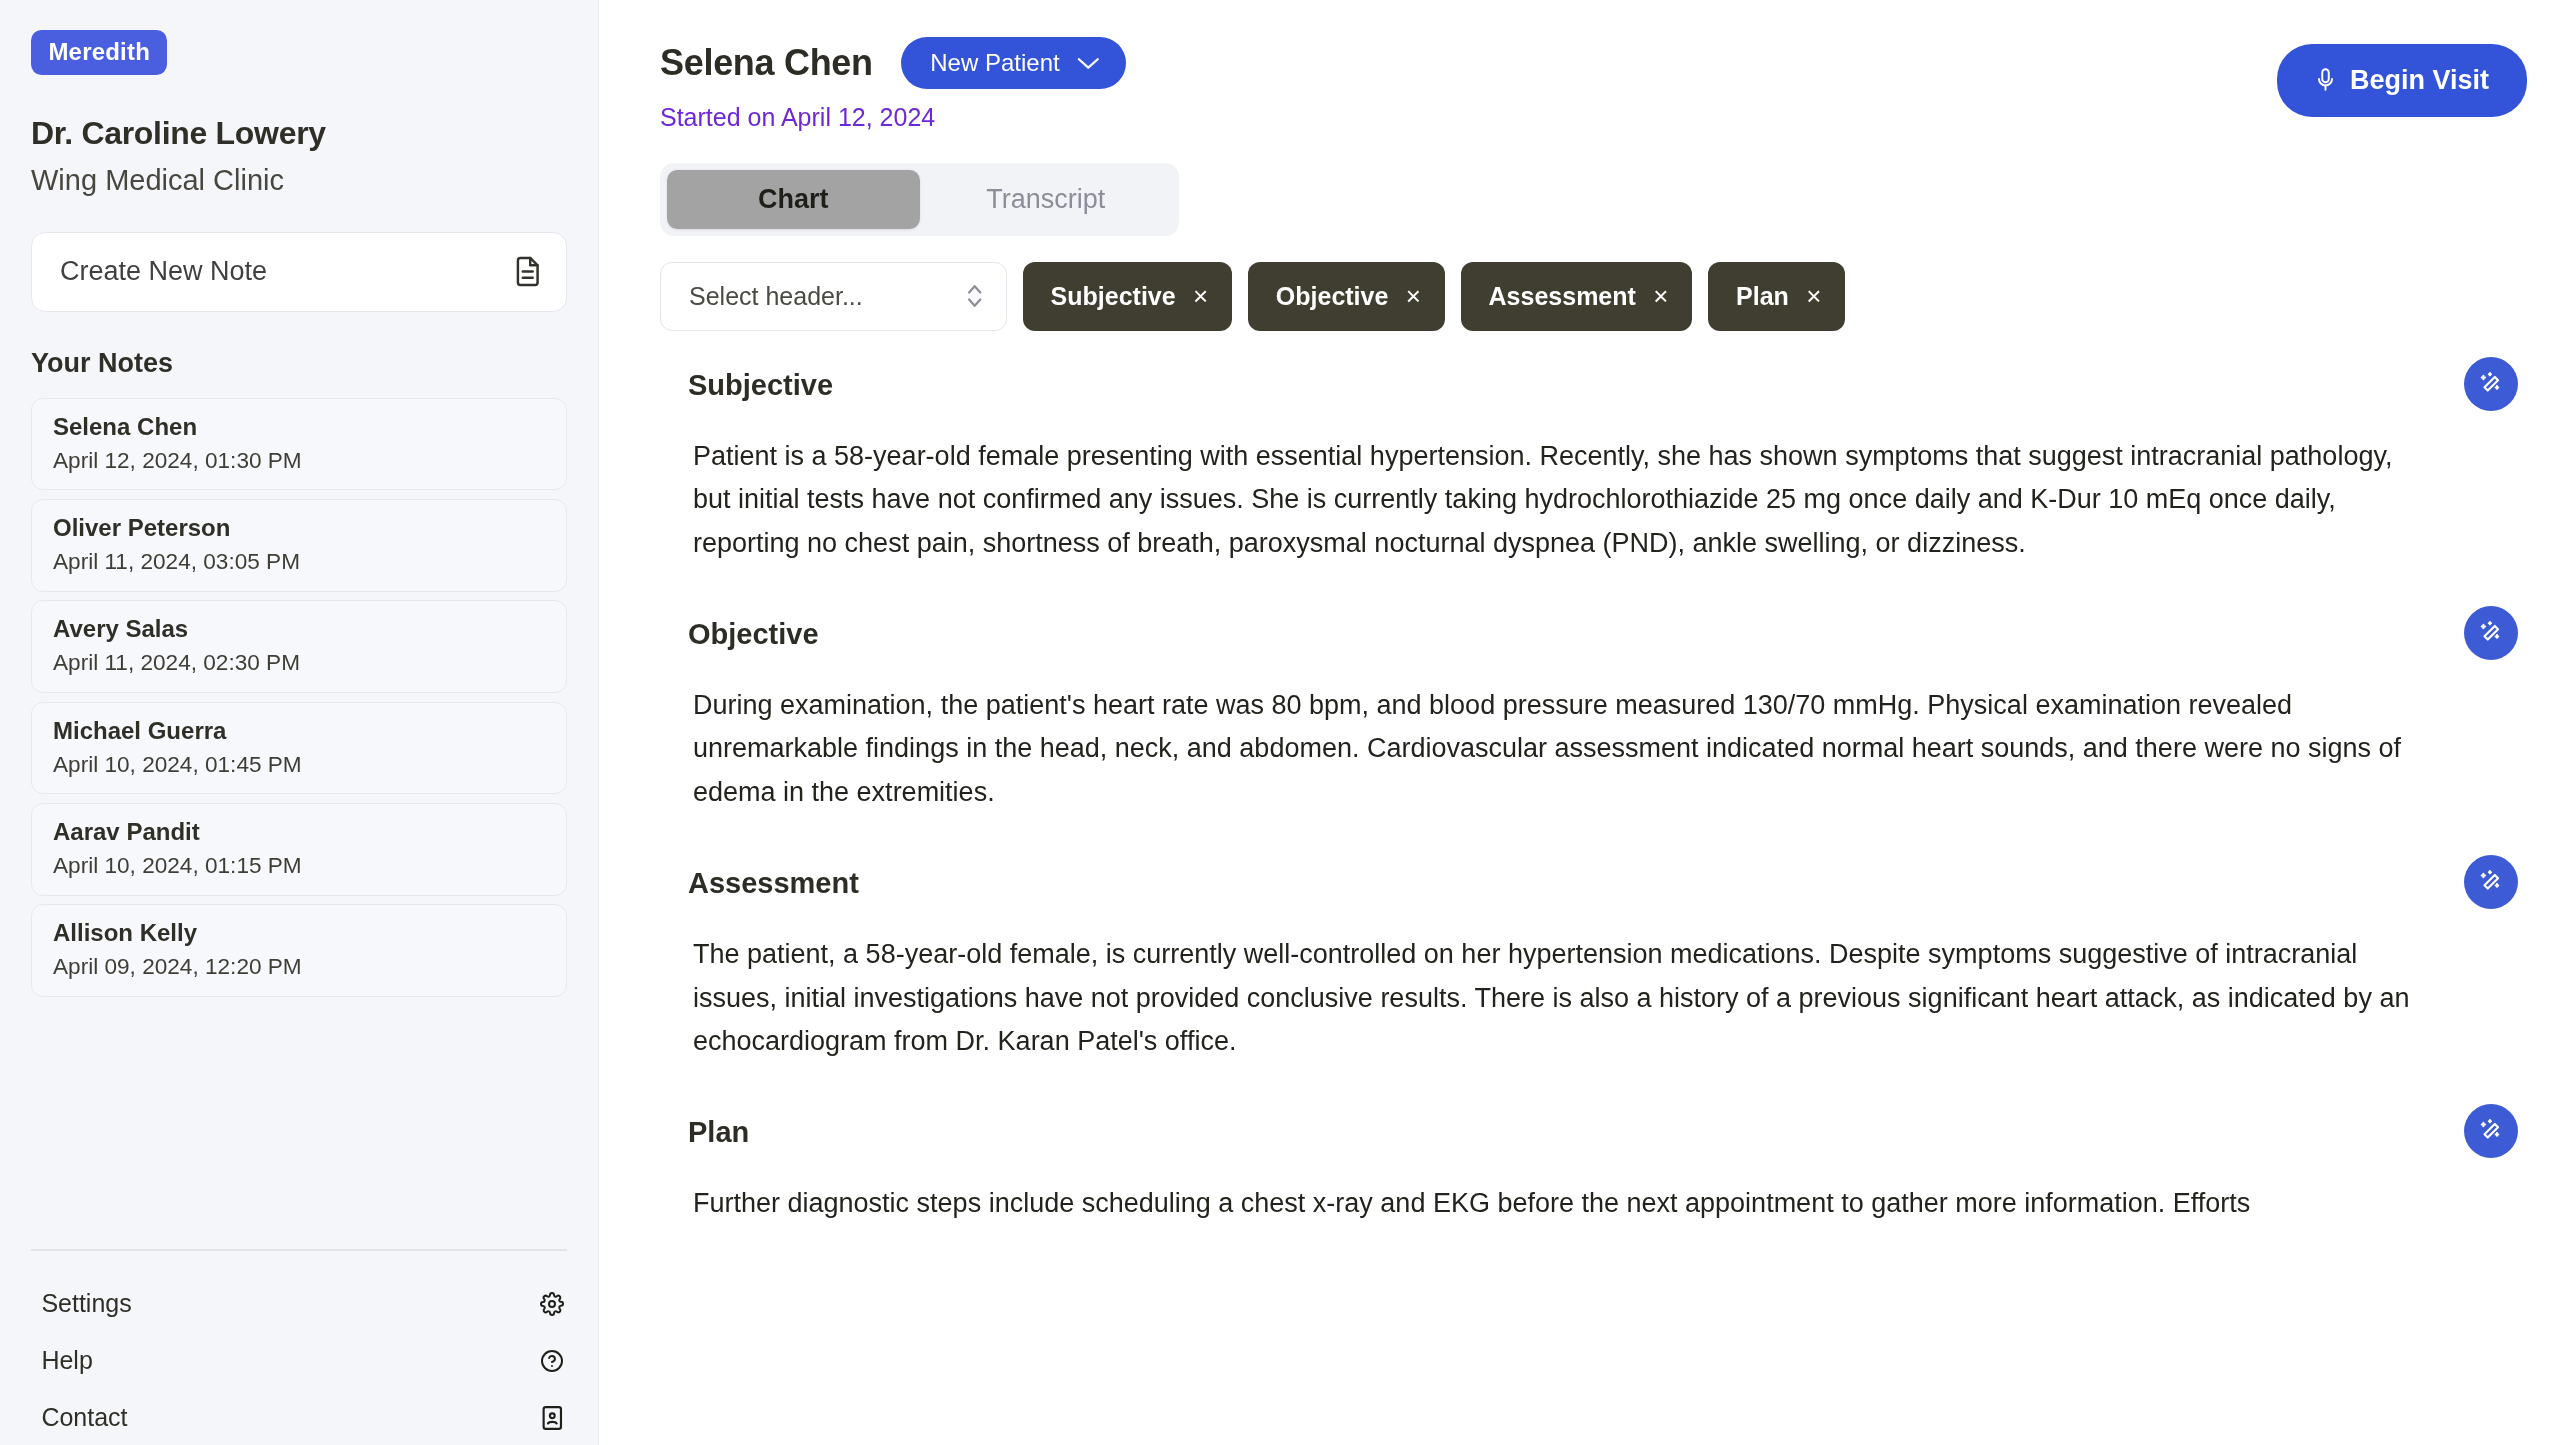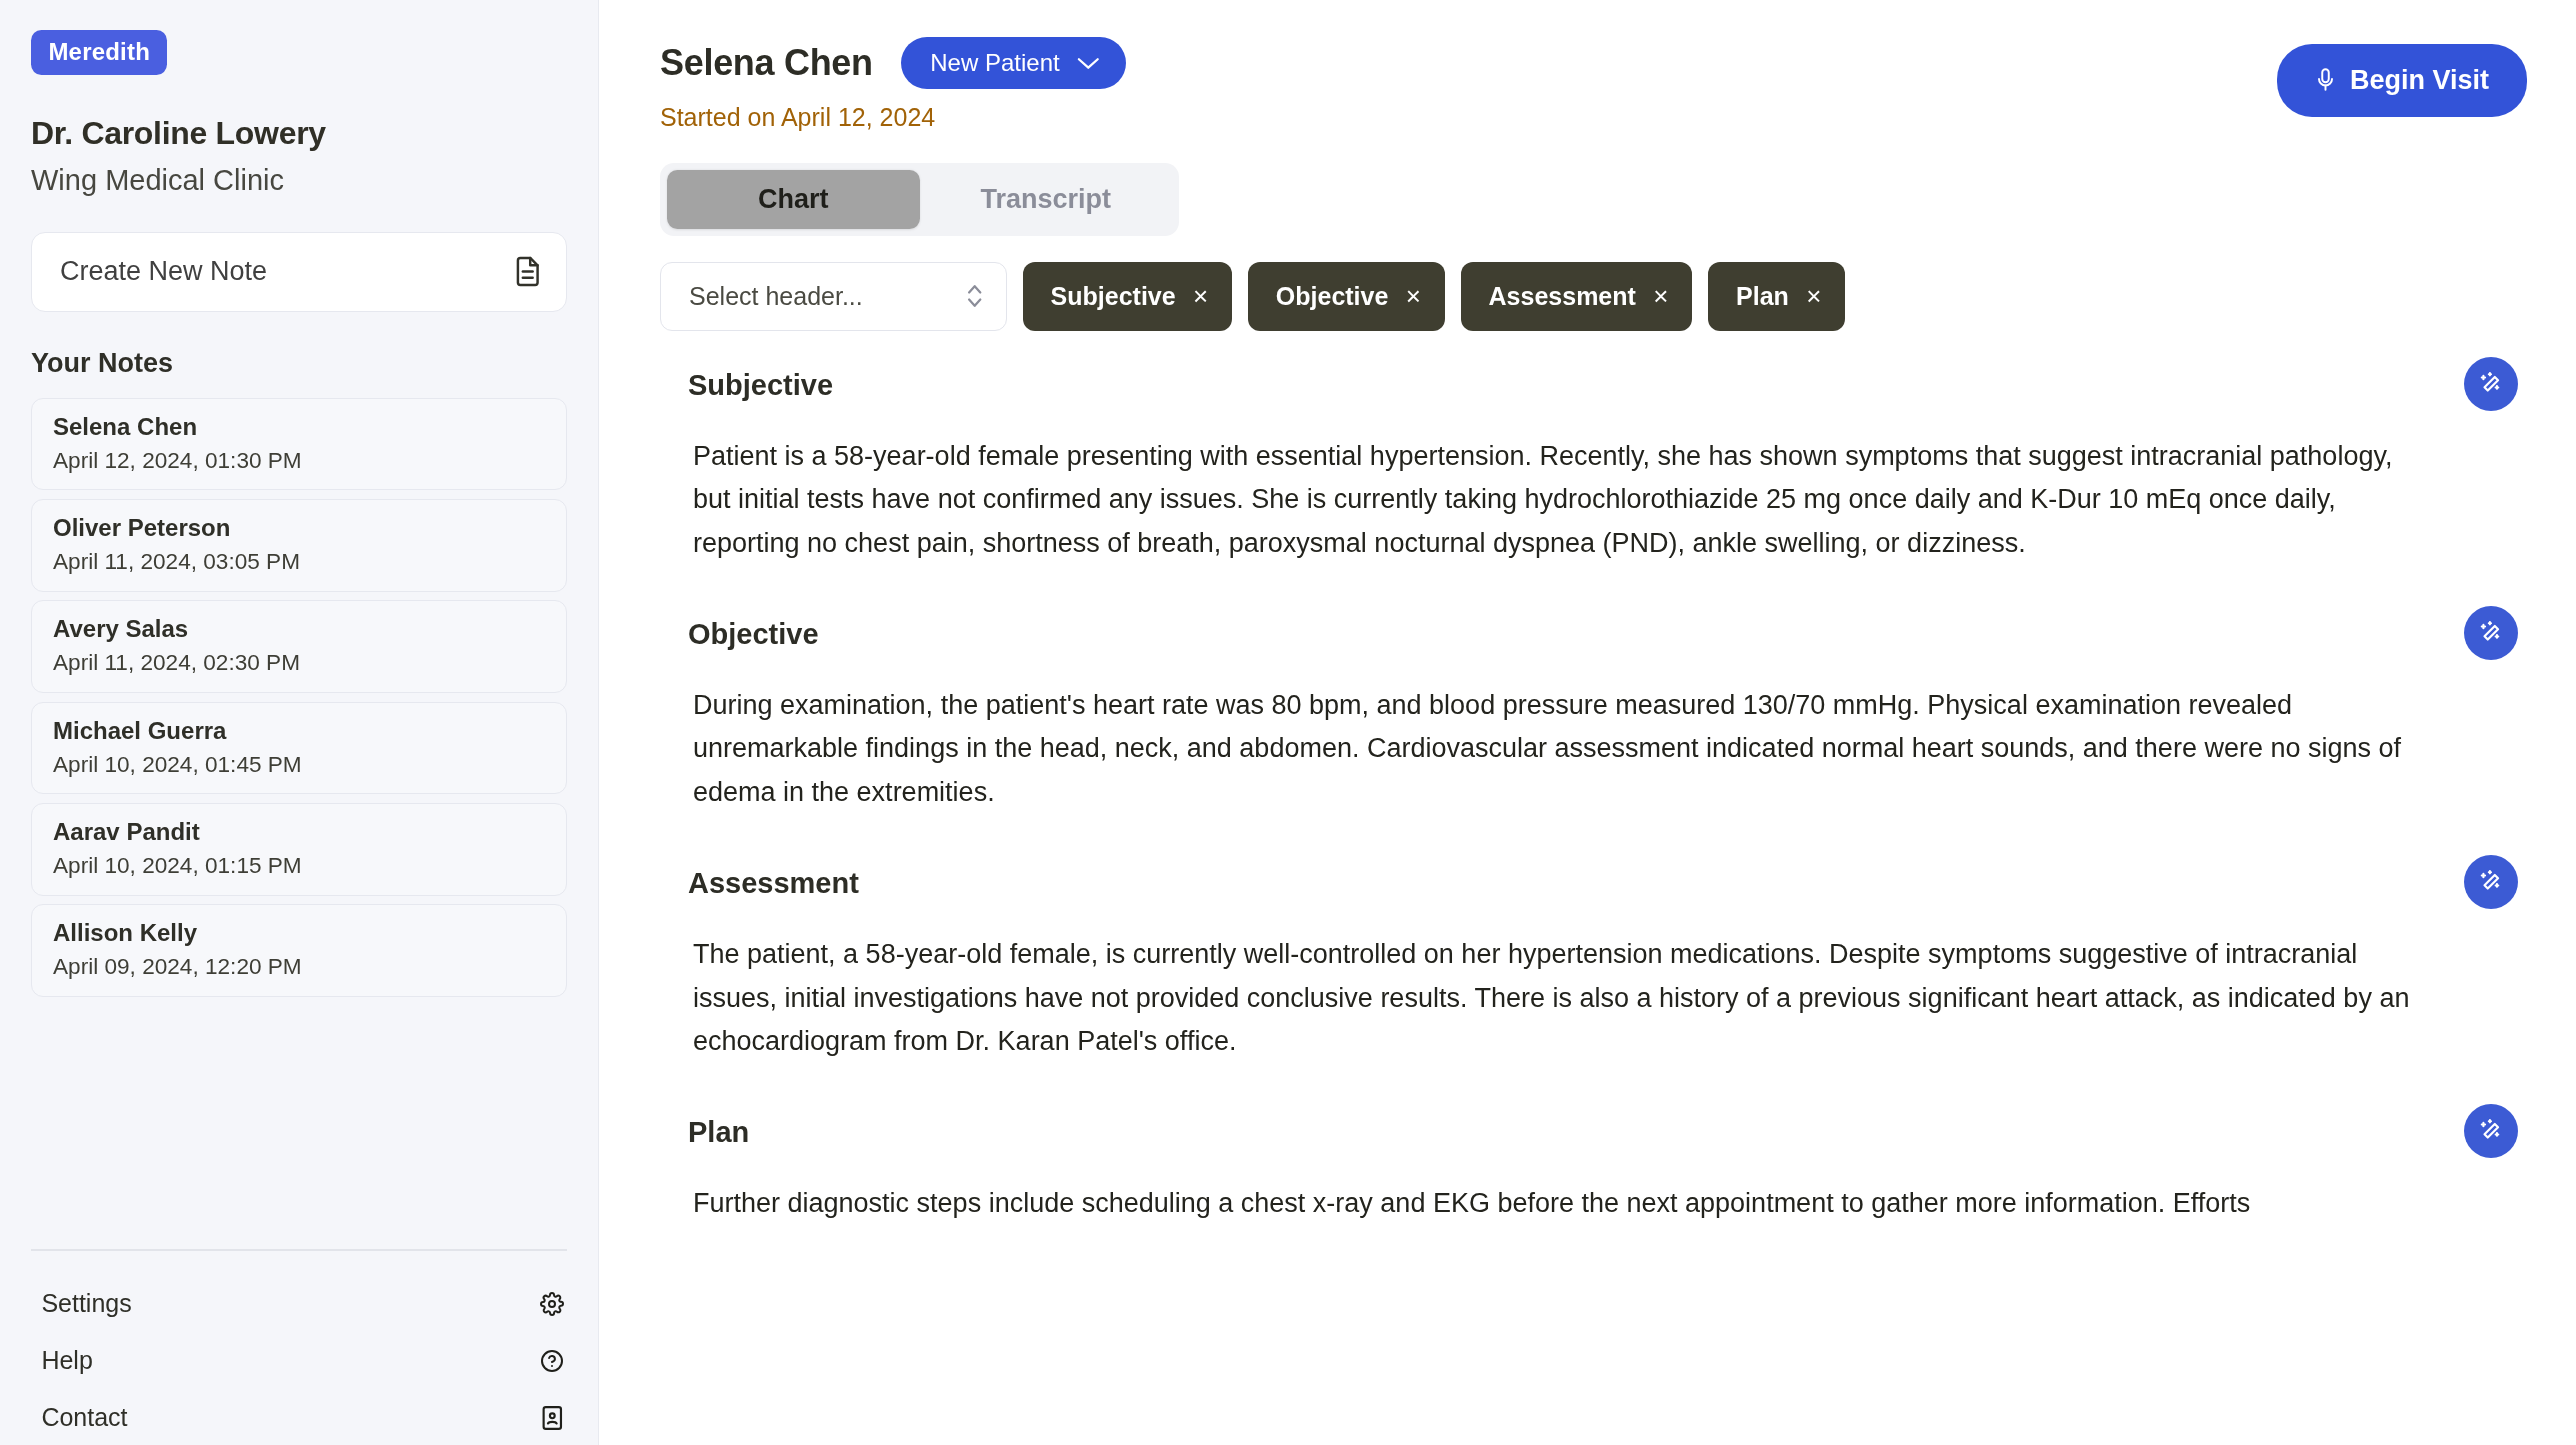--- a/index.html
+++ b/index.html
@@ -175,21 +175,21 @@
     padding: 12px 26px 12px 29.5px;
     display: inline-flex;
     align-items: center;
     gap: 17.4px;
     cursor: pointer;
   }
 
   .started-on {
     margin-top: 14px;
     font-size: 25px;
-    color: #a16207;
+    color: #6d28d9;
   }
 
   .begin-visit-btn {
     background: #3353d8;
     color: #ffffff;
     font-size: 27px;
     font-weight: bold;
     border: none;
     border-radius: 35px;
     height: 73px;
@@ -213,21 +213,20 @@
   }
 
   .tab {
     flex: 1 1 0;
     text-align: center;
     font-size: 27px;
     padding: 14px 0;
     border-radius: 10.4px;
     cursor: pointer;
     color: #8b8d99;
-    font-weight: bold;
   }
 
   .tab.active {
     background: #a3a3a3;
     color: #1f1f1a;
     font-weight: bold;
     box-shadow: 0 0.9px 2.6px rgba(0,0,0,0.10);
   }
 
   

